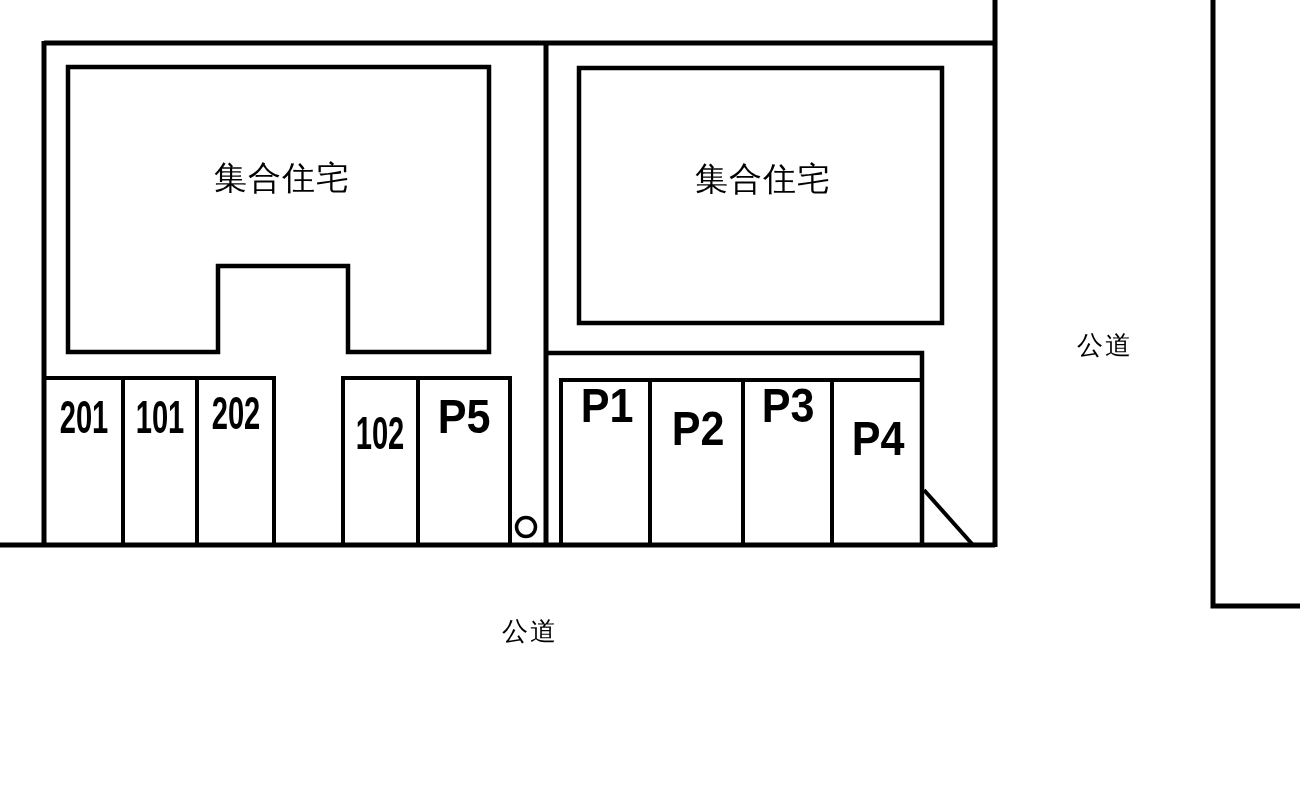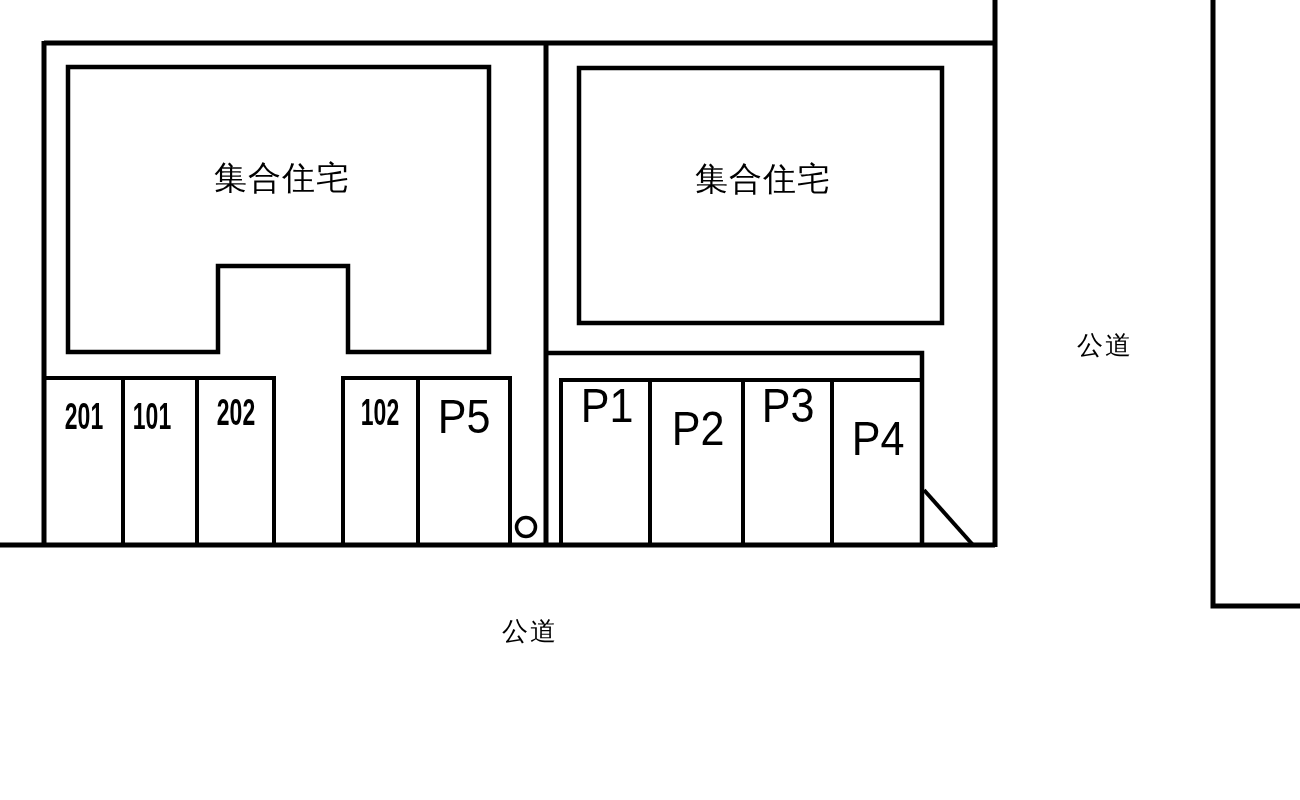--- a/index.html
+++ b/index.html
@@ -2,23 +2,23 @@
 <html><head>
 <meta charset="utf-8">
 <style>
   html,body{margin:0;padding:0;background:#ffffff;}
   .stage{position:relative;width:1300px;height:668px;background:#ffffff;overflow:hidden;
          font-family:"Liberation Sans","DejaVu Sans",sans-serif;}
   .stage svg{position:absolute;left:0;top:0;}
   .lbl{position:absolute;transform:translate(-50%,-50%);color:#000;white-space:nowrap;line-height:1;}
   .bld{font-size:33px;letter-spacing:1px;}
   .road{font-size:26px;letter-spacing:2px;}
-  .num{font-size:37px;font-weight:bold;}
+  .num{font-size:47px;font-weight:bold;}
   .num .tx{display:inline-block;transform:scaleX(0.62);}
-  .pl{font-size:49px;font-weight:normal;}
+  .pl{font-size:49px;font-weight:bold;}
   .pl .tx{display:inline-block;transform:scaleX(0.88);}
 </style>
 </head>
 <body>
 
 <div class="stage">
 
   <svg width="1300" height="800" viewBox="0 0 1300 800" fill="none" stroke="#000000">
 
     <line x1="44" y1="43" x2="995" y2="43" stroke-width="5"></line>
@@ -59,27 +59,27 @@
   <div class="lbl bld" style="left:282px;top:177px">
     <span class="tx">集合住宅</span>
   </div>
   <div class="lbl bld" style="left:763px;top:178px">
     <span class="tx">集合住宅</span>
   </div>
 
   <div class="lbl num" style="left:84px;top:416px">
     <span class="tx">201</span>
   </div>
-  <div class="lbl num" style="left:152px;top:416px">
+  <div class="lbl num" style="left:160px;top:416px">
     <span class="tx">101</span>
   </div>
   <div class="lbl num" style="left:236px;top:412px">
     <span class="tx">202</span>
   </div>
-  <div class="lbl num" style="left:380px;top:412px">
+  <div class="lbl num" style="left:380px;top:432px">
     <span class="tx">102</span>
   </div>
   <div class="lbl pl" style="left:464px;top:416px">
     <span class="tx">P5</span>
   </div>
 
   <div class="lbl pl" style="left:607px;top:405px">
     <span class="tx">P1</span>
   </div>
   <div class="lbl pl" style="left:698px;top:428px">

